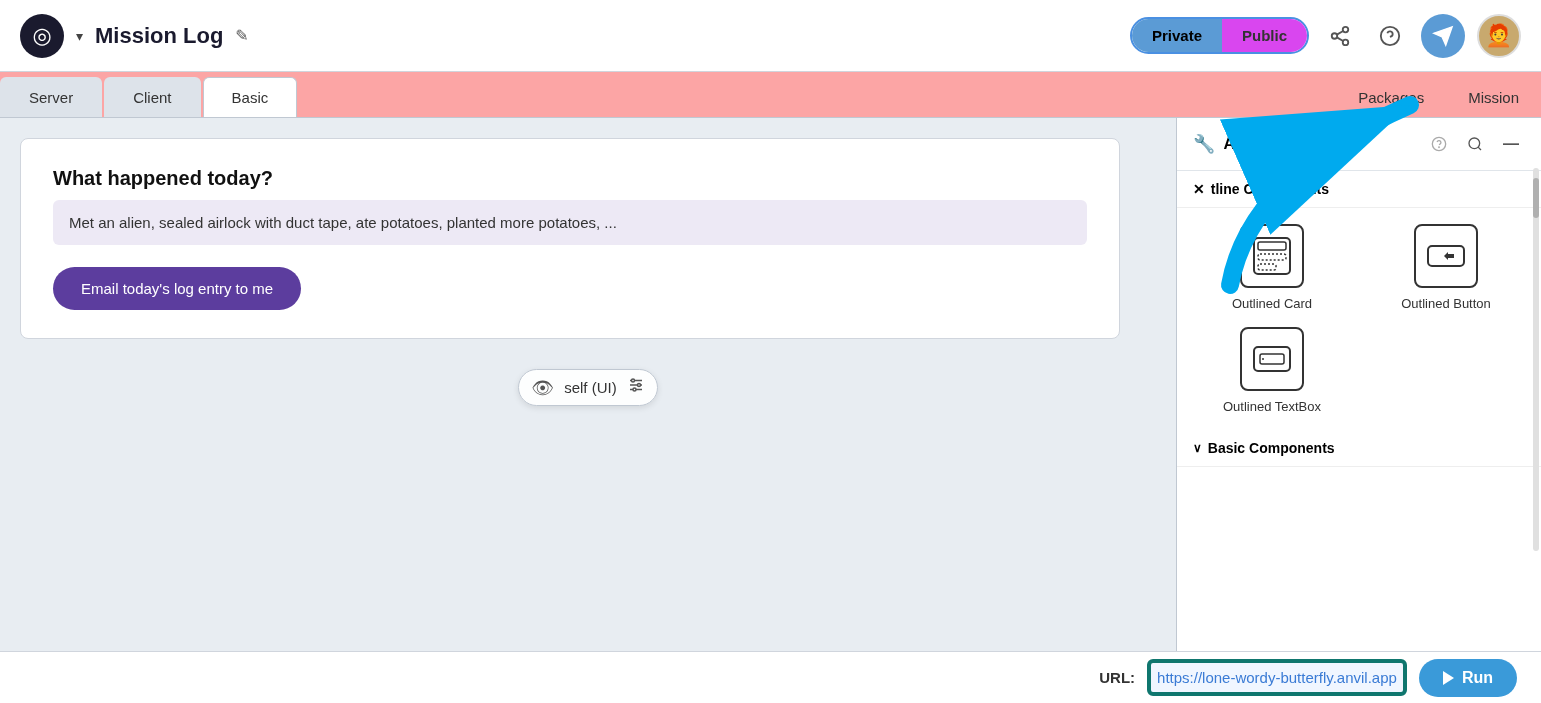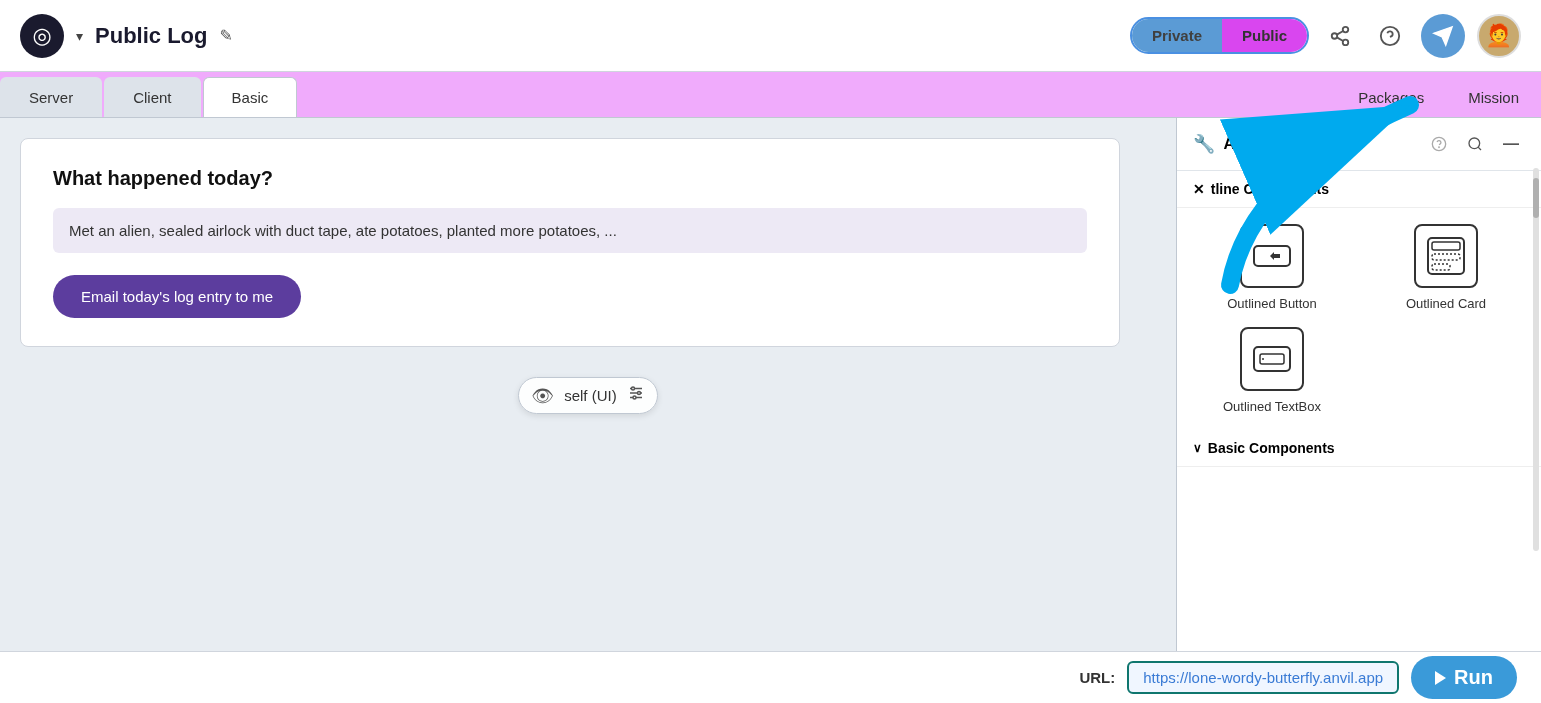--- a/index.html
+++ b/index.html
@@ -32,21 +32,21 @@
     }
     .edit-icon { font-size: 16px; color: #555; cursor: pointer; }
     .header-spacer { flex: 1; }
     .visibility-toggle {
       display: flex; border-radius: 30px; overflow: hidden;
       border: 2px solid #4a90e2;
     }
     .visibility-btn {
       padding: 8px 20px; font-size: 15px; font-weight: 600; cursor: pointer; border: none; outline: none;
     }
-    .visibility-btn.active { background: #5b9bd5; color: #404040; }
+    .visibility-btn.active { background: #5b9bd5; color: #000000; }
     .visibility-btn.inactive { background: #d946ef; color: #333; }
     .header-icon-btn {
       width: 38px; height: 38px; border-radius: 50%;
       border: none; background: transparent;
       font-size: 20px; cursor: pointer;
       display: flex; align-items: center; justify-content: center;
       color: #555;
     }
     .publish-btn {
       width: 44px; height: 44px; border-radius: 50%;
@@ -54,21 +54,21 @@
       display: flex; align-items: center; justify-content: center;
     }
     .avatar {
       width: 44px; height: 44px; border-radius: 50%; overflow: hidden;
       background: #c8a96e; border: 2px solid #ddd; cursor: pointer;
       display: flex; align-items: center; justify-content: center; font-size: 22px;
     }
 
     
     .tabs-bar {
-      background: #f0abfc;
+      background: #fca5a5;
       display: flex;
       align-items: flex-end;
       height: 46px;
       padding: 0 0;
       border-bottom: 1px solid #c0c8d2;
     }
     .tab {
       padding: 10px 28px;
       font-size: 15px;
       cursor: pointer;
@@ -110,21 +110,21 @@
       overflow: auto;
     }
     .app-card {
       background: white;
       border-radius: 8px;
       border: 1px solid #d0d5dd;
       padding: 28px 32px;
       max-width: 1100px;
     }
     .app-card h2 {
-      font-size: 20px; font-weight: 700; margin-bottom: 18px; color: #111;
+      font-size: 20px; font-weight: 700; margin-bottom: 10px; color: #111;
     }
     .log-input {
       width: 100%;
       background: #ede9f5;
       border: none;
       border-radius: 6px;
       padding: 14px 16px;
       font-size: 15px;
       color: #333;
       margin-bottom: 22px;
@@ -250,50 +250,50 @@
       height: 52px;
       display: flex;
       align-items: center;
       padding: 0 24px;
       gap: 12px;
     }
     .footer-spacer { flex: 1; }
     .url-label { font-size: 15px; font-weight: 600; color: #333; text-align: center; }
     .url-link {
       font-size: 15px; color: #3a7bd5; text-decoration: none;
-      background: #f0f6ff; padding: 6px 14px; border-radius: 6px;
-      border: 2px solid #0f766e;
+      background: #f0f6ff; padding: 6px 6px; border-radius: 6px;
+      border: 4px solid #0f766e;
     }
     .run-btn {
       background: #3a9ad9;
       color: white;
       border: none;
       border-radius: 30px;
       padding: 10px 24px;
-      font-size: 20px;
+      font-size: 16px;
       font-weight: 600;
       cursor: pointer;
       display: flex; align-items: center; gap: 8px;
     }
     .run-triangle {
       width: 0; height: 0;
       border-top: 7px solid transparent;
       border-bottom: 7px solid transparent;
       border-left: 11px solid white;
     }
   </style>
 </head>
 <body>
 
 <div class="header">
   <div class="logo-circle">
     <span style="font-size:22px;">◎</span>
   </div>
   <span class="chevron-down">▾</span>
-  <span class="header-title">Public Log</span>
+  <span class="header-title">Mission Log</span>
   <span class="edit-icon">✎</span>
   <div class="header-spacer"></div>
 
   <div class="visibility-toggle">
     <button class="visibility-btn active">Private</button>
     <button class="visibility-btn inactive">Public</button>
   </div>
 
   <button class="header-icon-btn">
     <svg width="22" height="22" viewBox="0 0 24 24" fill="none" stroke="#555" stroke-width="2">
@@ -381,37 +381,37 @@
     <div class="section-header">
       <span style="font-size:14px; font-weight:bold;">✕</span>
       <span>tline Components</span>
     </div>
 
     <div class="components-grid">
 
       <div class="component-item">
         <div class="component-icon-box">
           <svg width="44" height="44" viewBox="0 0 44 44" fill="none">
-            <rect x="4" y="12" width="36" height="20" rx="4" stroke="#333" stroke-width="2"></rect>
-            <path d="M20 22 L24 18 L24 20 L30 20 L30 24 L24 24 L24 26 Z" fill="#333"></path>
-          </svg>
-        </div>
-        <span class="component-label">Outlined Button</span>
-      </div>
-
-      <div class="component-item">
-        <div class="component-icon-box">
-          <svg width="44" height="44" viewBox="0 0 44 44" fill="none">
             <rect x="4" y="4" width="36" height="36" rx="4" stroke="#333" stroke-width="2"></rect>
             <rect x="8" y="8" width="28" height="8" rx="2" stroke="#333" stroke-width="1.5"></rect>
             <rect x="8" y="20" width="28" height="6" rx="2" stroke="#333" stroke-width="1.5" stroke-dasharray="2 2"></rect>
             <rect x="8" y="30" width="18" height="6" rx="2" stroke="#333" stroke-width="1.5" stroke-dasharray="2 2"></rect>
           </svg>
         </div>
         <span class="component-label">Outlined Card</span>
+      </div>
+
+      <div class="component-item">
+        <div class="component-icon-box">
+          <svg width="44" height="44" viewBox="0 0 44 44" fill="none">
+            <rect x="4" y="12" width="36" height="20" rx="4" stroke="#333" stroke-width="2"></rect>
+            <path d="M20 22 L24 18 L24 20 L30 20 L30 24 L24 24 L24 26 Z" fill="#333"></path>
+          </svg>
+        </div>
+        <span class="component-label">Outlined Button</span>
       </div>
 
       <div class="component-item">
         <div class="component-icon-box">
           <svg width="44" height="44" viewBox="0 0 44 44" fill="none">
             <rect x="4" y="10" width="36" height="24" rx="4" stroke="#333" stroke-width="2"></rect>
             <rect x="10" y="17" width="24" height="10" rx="2" stroke="#333" stroke-width="1.5"></rect>
             <line x1="13" y1="21" x2="13" y2="23" stroke="#333" stroke-width="1.5"></line>
           </svg>
         </div>

